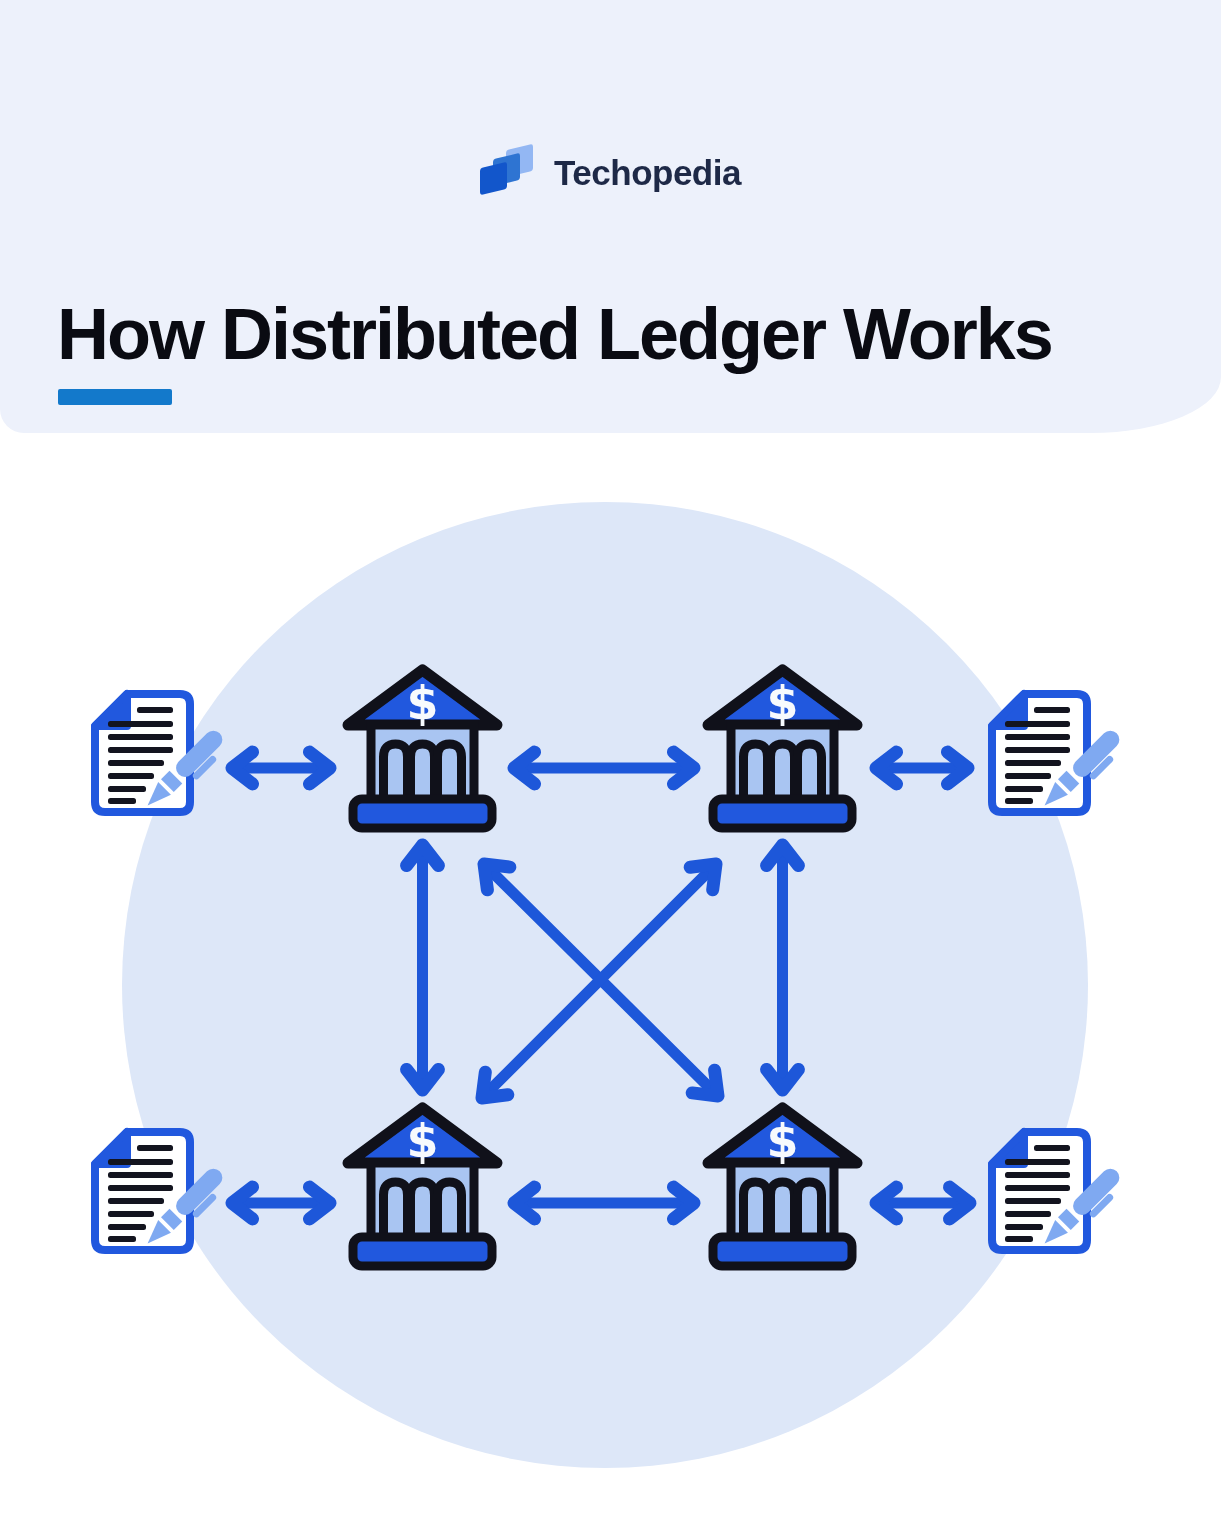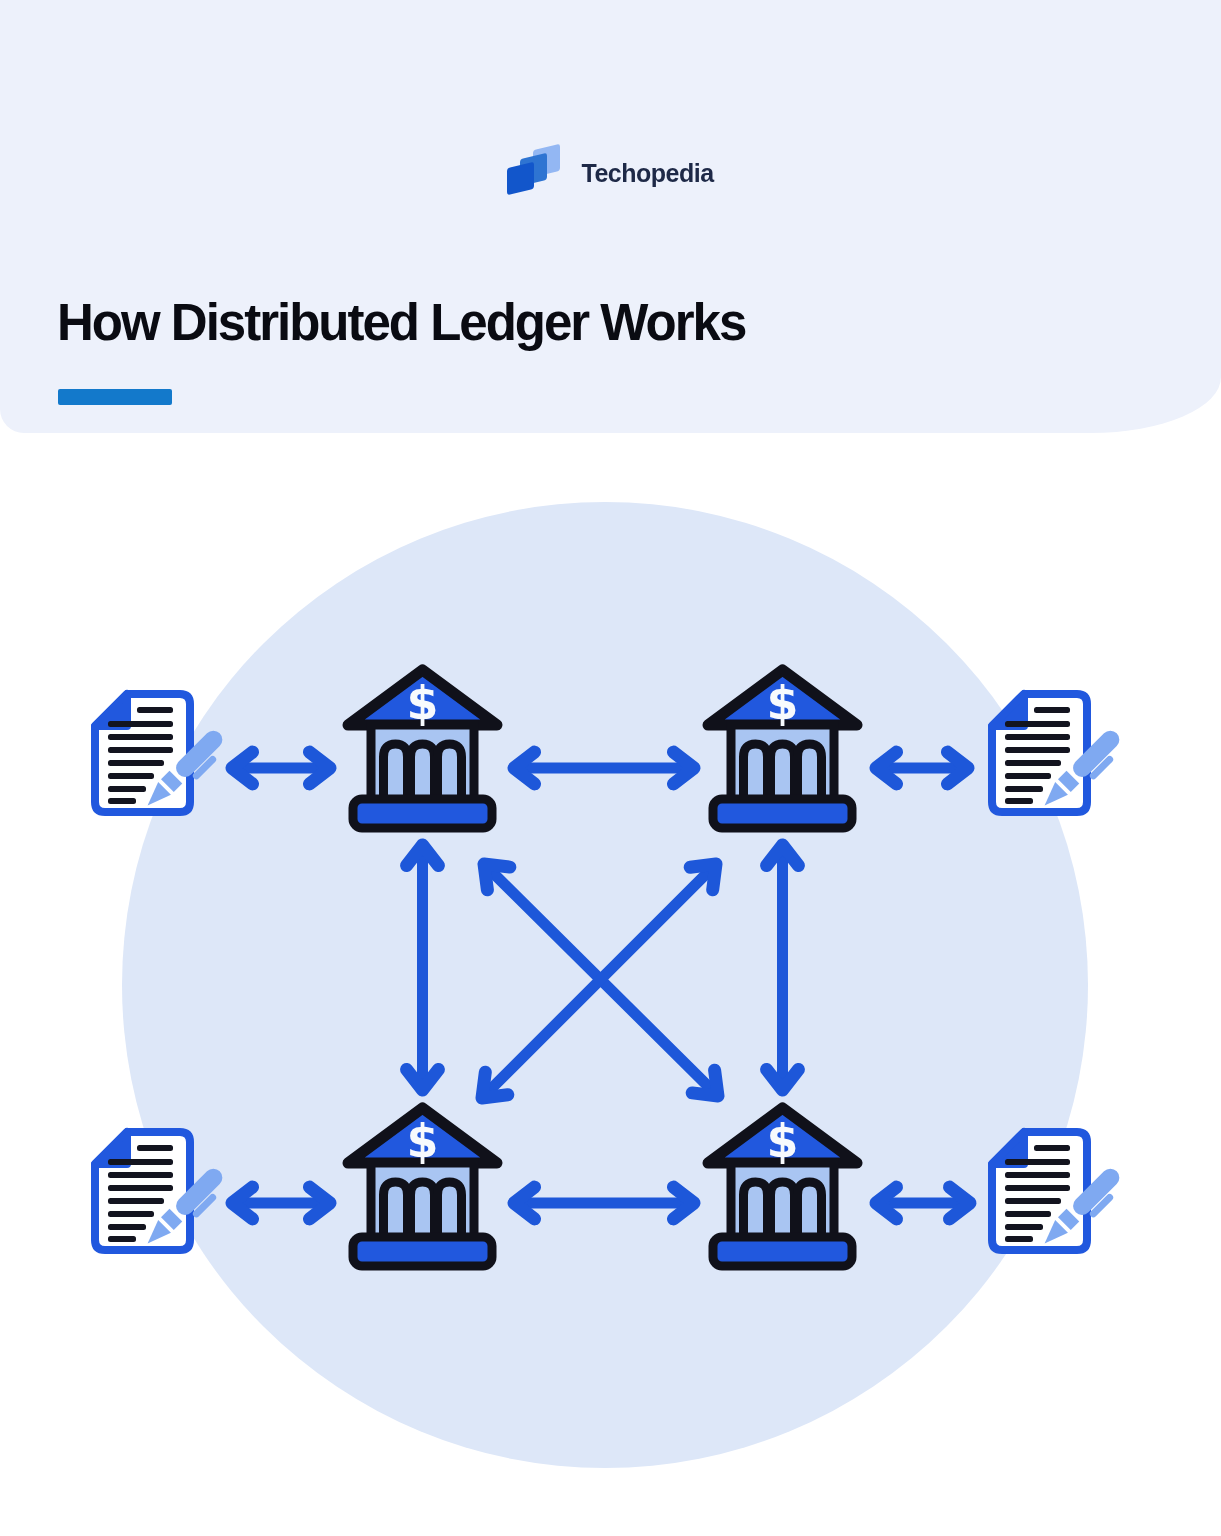--- a/index.html
+++ b/index.html
@@ -21,26 +21,26 @@
   .logo-row{
     position:absolute;top:141px;left:0;width:100%;height:64px;
     display:flex;align-items:center;justify-content:center;gap:20px;
   }
   .logo-icon{position:relative;width:54px;height:56px;flex:0 0 auto;}
   .tile{position:absolute;width:27px;height:27px;border-radius:3px;transform:skewY(-14deg);}
   .tile-back{left:26px;top:2px;background:var(--tile_back);}
   .tile-mid{left:13px;top:11px;background:var(--tile_mid);}
   .tile-front{left:0;top:20px;background:var(--tile_front);}
   .brand{
-    font-size:25px;font-weight:bold;letter-spacing:-0.5px;
+    font-size:35px;font-weight:bold;letter-spacing:-0.5px;
     color:var(--logo_color);
   }
   .page-title{
     position:absolute;top:293px;left:57px;margin:0;
-    font-size:51px;font-weight:bold;letter-spacing:-2px;white-space:nowrap;
+    font-size:72px;font-weight:bold;letter-spacing:-2px;white-space:nowrap;
     color:var(--title_color);
   }
   .title-underline{
     position:absolute;top:389px;left:58px;
     width:114px;height:16px;border-radius:2px;
     background:var(--underline);
   }
   
   .diagram-svg{position:absolute;top:0;left:0;z-index:1;}
   .s-out{stroke:var(--outline);}

